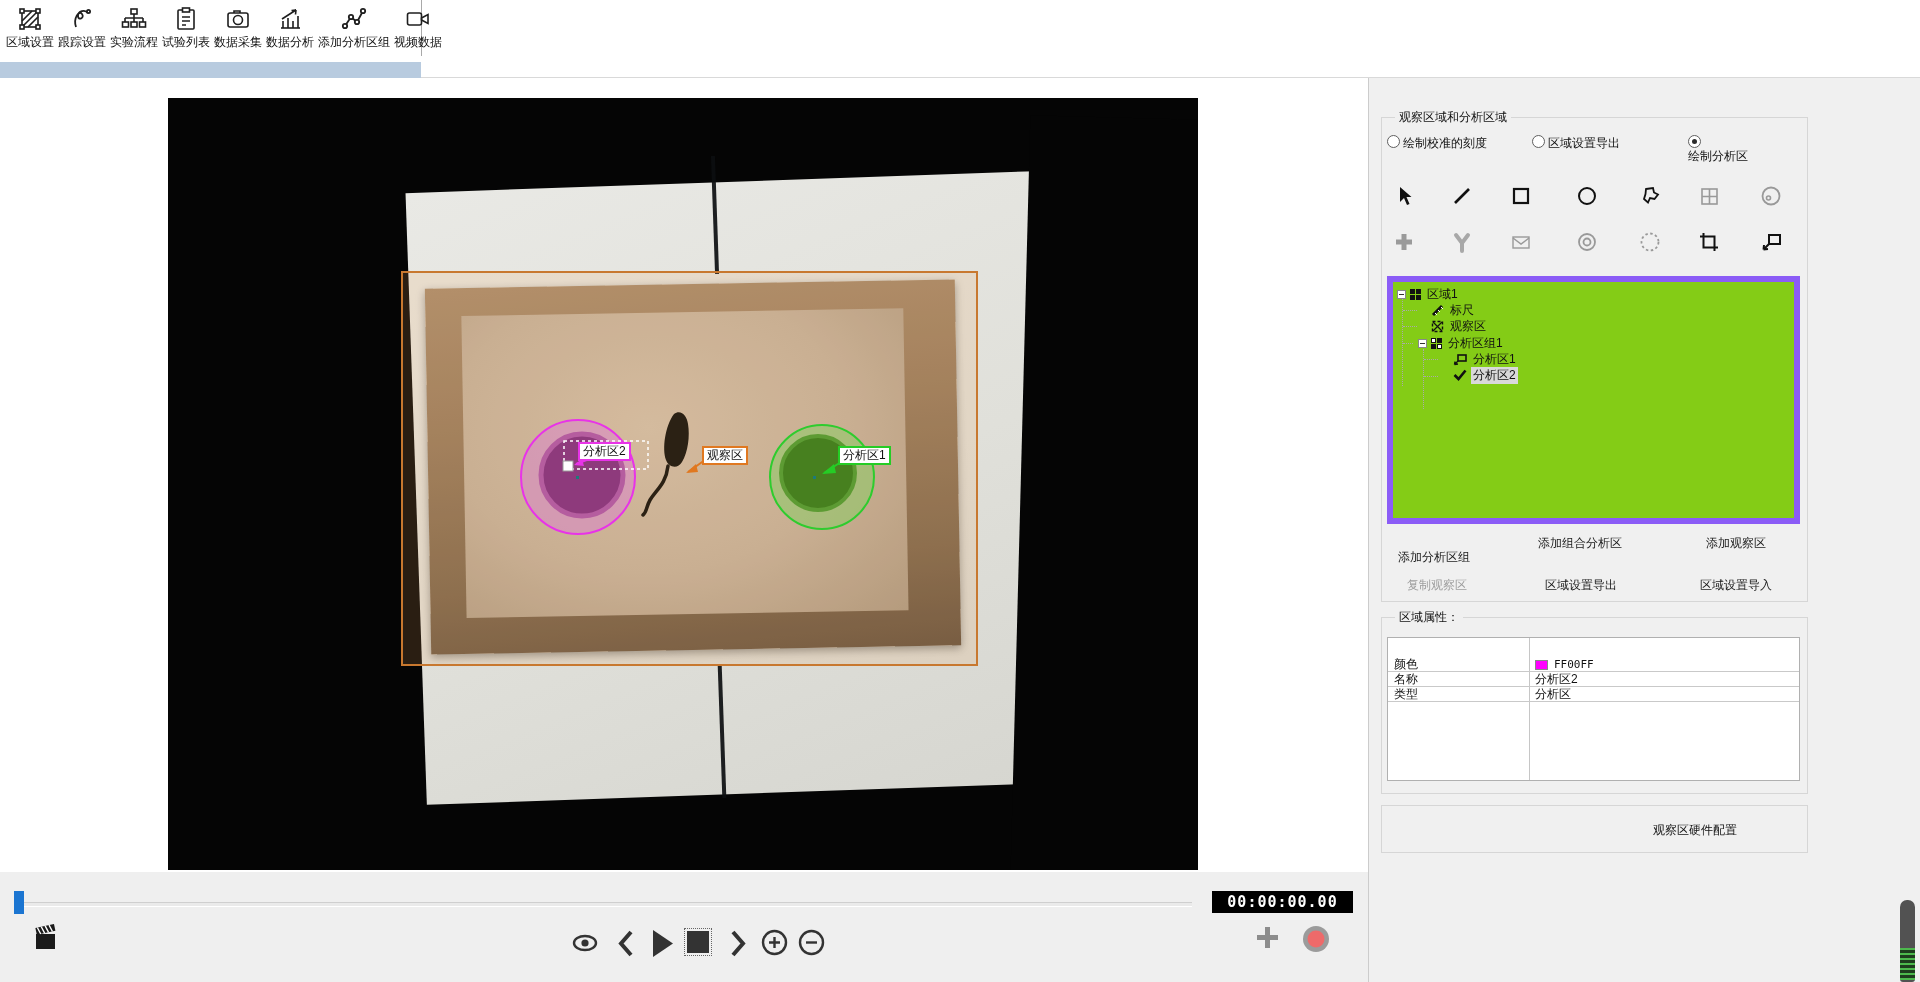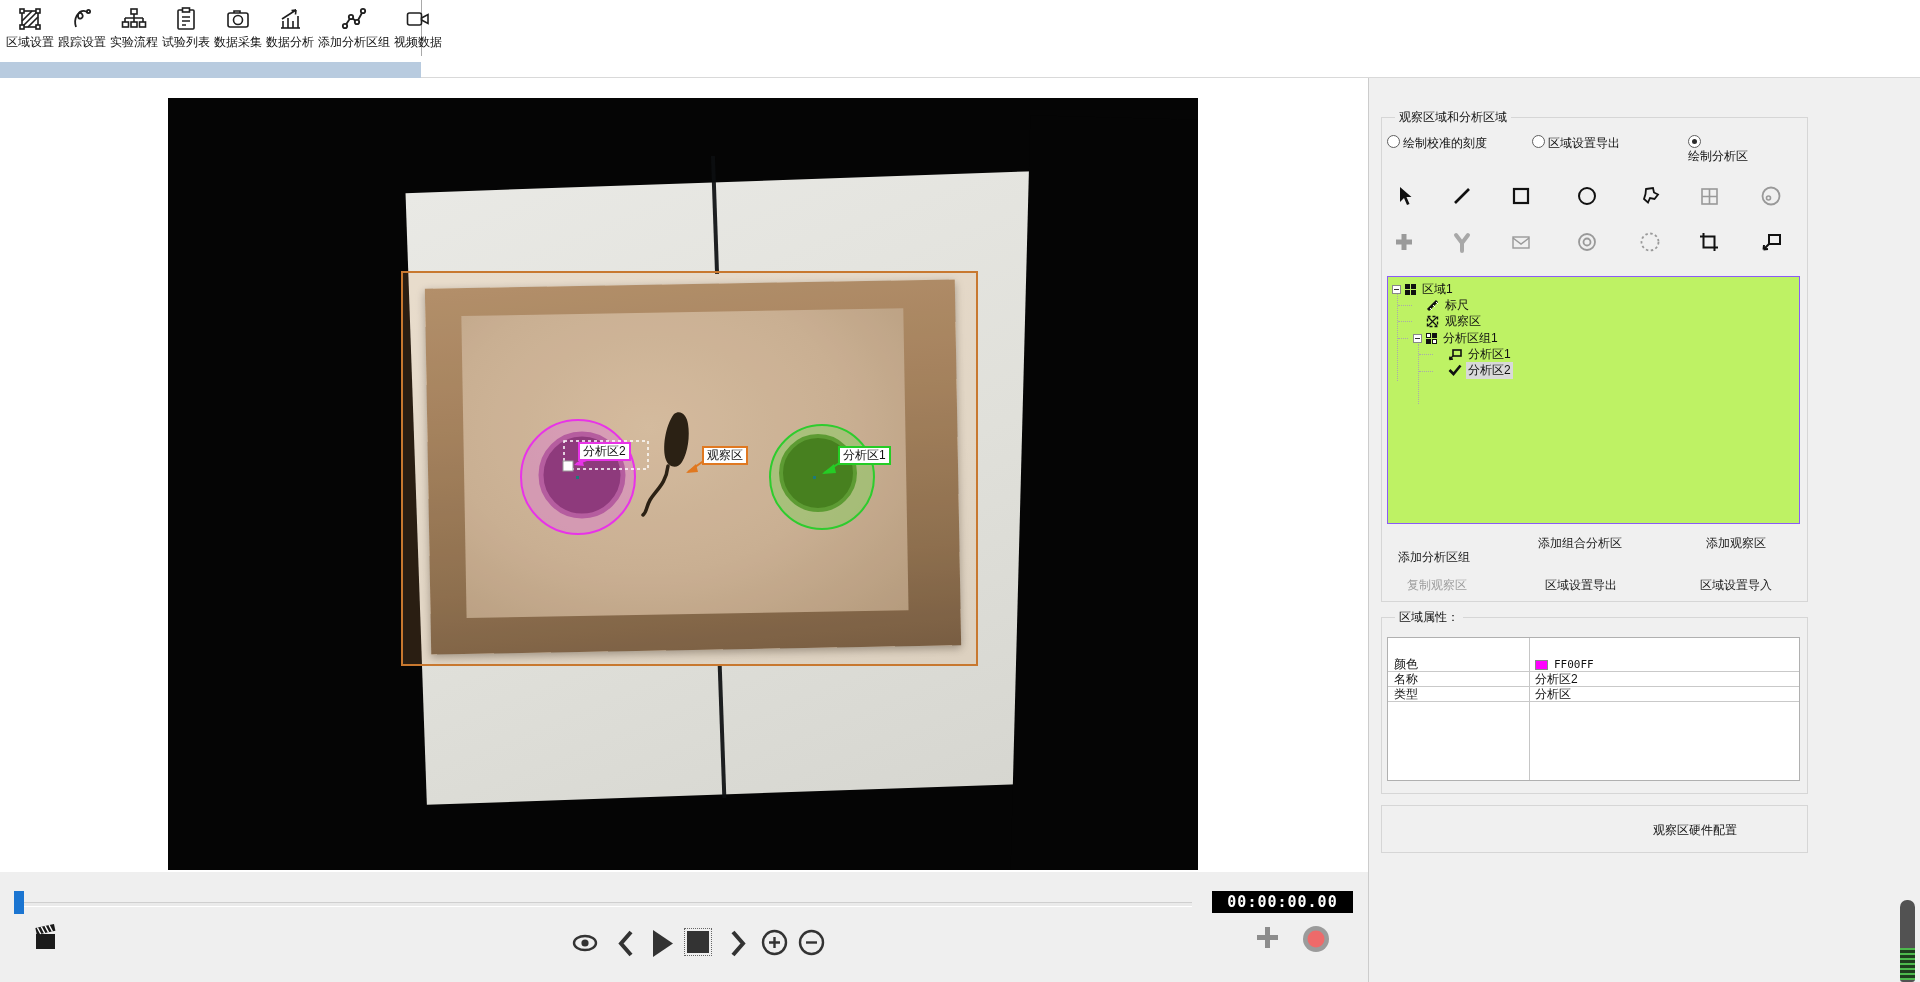--- a/index.html
+++ b/index.html
@@ -48,21 +48,21 @@
   #separator { position:absolute; left:1368px; top:78px; width:1px; height:904px; background:#cccccc; }
   #rpanel { position:absolute; left:1369px; top:78px; width:551px; height:904px; background:#f0f0f0; }
   .groupbox { position:absolute; border:1px solid #d6d6d6; }
   .group-title { position:absolute; background:#f0f0f0; padding:0 4px; font-size:12px; white-space:nowrap;margin-left:8px; }
   #gb-regions { left:12px; top:39px; width:427px; height:485px; }
   #gb-regions-title { left:18px; top:31px; }
   .radio-item { position:absolute; display:flex; cursor:pointer; }
   .radio-circle { width:13px; height:13px; border:1px solid #5f5f5f; border-radius:50%; background:#fff; margin-right:3px; position:relative; }
   .radio-item.checked .radio-circle::after { content:""; position:absolute; left:3px; top:3px; width:5px; height:5px; border-radius:50%; background:#2b2b2b; }
   .tool-btn { position:absolute; width:26px; height:26px; display:flex; align-items:center; justify-content:center; cursor:pointer; }
-  #tree { position:absolute; left:18px; top:198px; width:413px; height:248px; background:#bef264; border:1px solid #8b5cf6; overflow:hidden;text-decoration:underline; }
+  #tree { position:absolute; left:18px; top:198px; width:413px; height:248px; background:#84cc16; border:6px solid #8b5cf6; overflow:hidden;text-decoration:underline; }
   .tree-row { position:absolute; height:16px; display:flex; align-items:center; white-space:nowrap; }
   .tree-label { padding:0 2px; font-size:12px; }
   .tree-label.selected { background:#d9d9d9; }
   .expander { width:9px; height:9px; border:1px solid #888; background:#fff; position:relative; margin-right:4px; }
   .expander::after { content:""; position:absolute; left:1px; top:3px; width:5px; height:1px; background:#333; }
   .tree-icon { margin-right:4px; display:inline-flex; }
   .quad { display:grid; grid-template-columns:5px 5px; grid-template-rows:5px 5px; gap:1px; }
   .quad i { background:#111; }
   .quad.outline i.o { background:#fff; border:1px solid #111; }
   .dotline { position:absolute; border-color:#aaa !important; }

